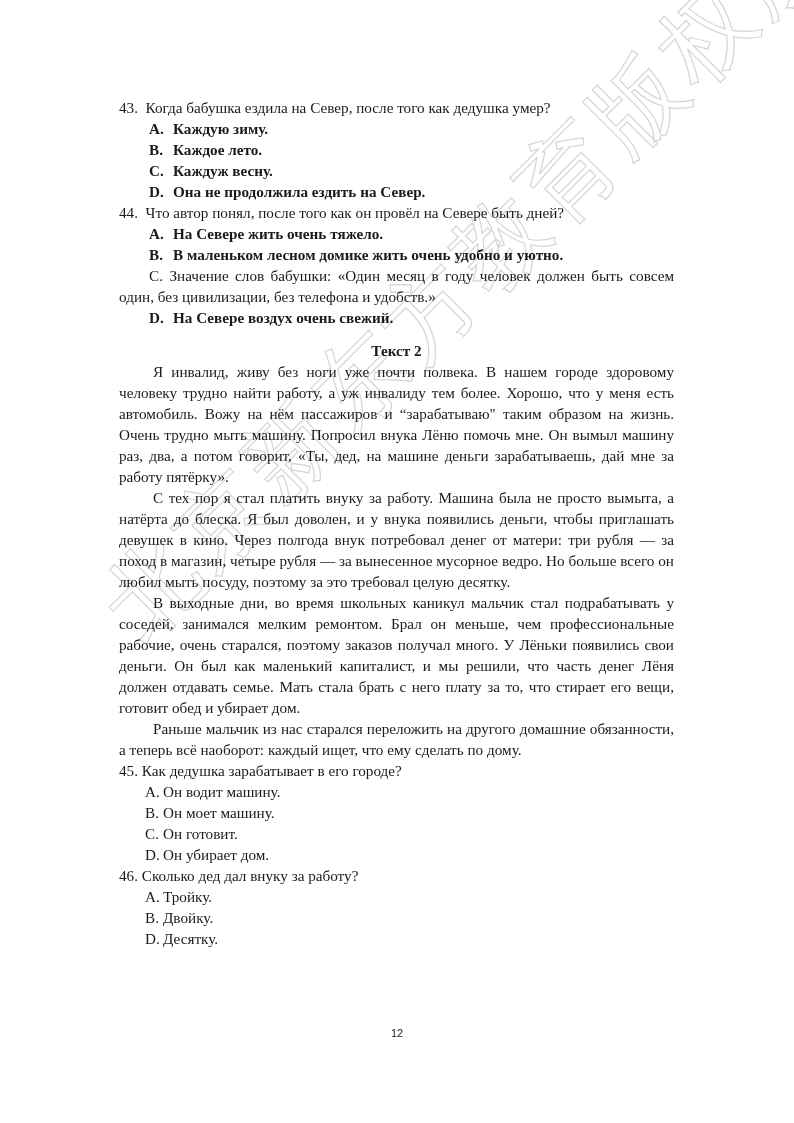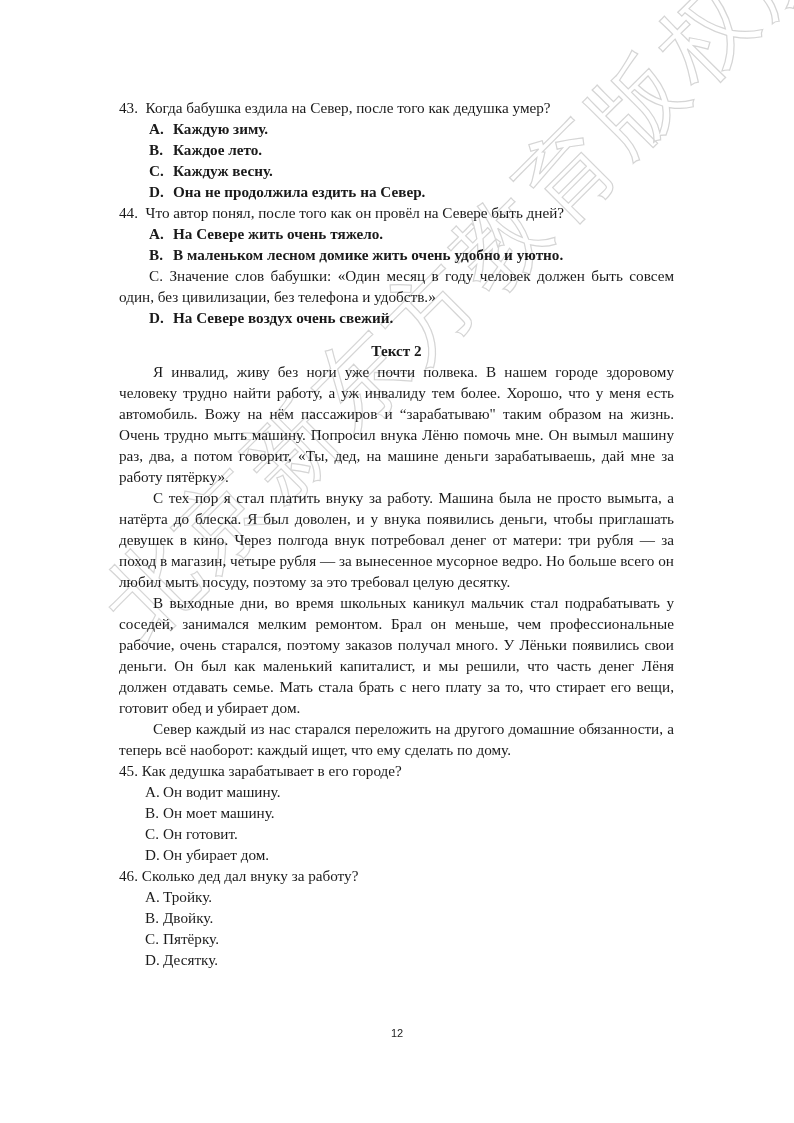--- a/index.html
+++ b/index.html
@@ -56,39 +56,38 @@
       <div class="line opt"><span class="lbl">B.</span><span>В маленьком лесном домике жить очень удобно и уютно.</span></div>
       <div class="para" style="text-indent:30px;"><span>C.</span> <span>Значение слов бабушки: «Один месяц в году человек должен быть совсем один, без цивилизации, без телефона и удобств.»</span></div>
       <div class="line opt"><span class="lbl">D.</span><span>На Севере воздух очень свежий.</span></div>
     </div>
 
     <div class="title">Текст 2</div>
 
     <div class="para" style="text-indent:34px;">Я инвалид, живу без ноги уже почти полвека. В нашем городе здоровому человеку трудно найти работу, а уж инвалиду тем более. Хорошо, что у меня есть автомобиль. Вожу на нём пассажиров и “зарабатываю" таким образом на жизнь. Очень трудно мыть машину. Попросил внука Лёню помочь мне. Он вымыл машину раз, два, а потом говорит, «Ты, дед, на машине деньги зарабатываешь, дай мне за работу пятёрку».</div>
     <div class="para" style="text-indent:34px;">С тех пор я стал платить внуку за работу. Машина была не просто вымыта, а натёрта до блеска. Я был доволен, и у внука появились деньги, чтобы приглашать девушек в кино. Через полгода внук потребовал денег от матери: три рубля — за поход в магазин, четыре рубля — за вынесенное мусорное ведро. Но больше всего он любил мыть посуду, поэтому за это требовал целую десятку.</div>
     <div class="para" style="text-indent:34px;">В выходные дни, во время школьных каникул мальчик стал подрабатывать у соседей, занимался мелким ремонтом. Брал он меньше, чем профессиональные рабочие, очень старался, поэтому заказов получал много. У Лёньки появились свои деньги. Он был как маленький капиталист, и мы решили, что часть денег Лёня должен отдавать семье. Мать стала брать с него плату за то, что стирает его вещи, готовит обед и убирает дом.</div>
-    <div class="para" style="text-indent:34px;">Север каждый из нас старался переложить на другого домашние обязанности, а теперь всё наоборот: каждый ищет, что ему сделать по дому.</div>
+    <div class="para" style="text-indent:34px;">Раньше мальчик из нас старался переложить на другого домашние обязанности, а теперь всё наоборот: каждый ищет, что ему сделать по дому.</div>
 
     <div>
       <div class="line q">
         <span>45.</span> <span>Как дедушка зарабатывает в его городе?</span>
       </div>
       <div class="line opt2"><span class="lbl">A.</span><span>Он водит машину.</span></div>
       <div class="line opt2"><span class="lbl">B.</span><span>Он моет машину.</span></div>
       <div class="line opt2"><span class="lbl">C.</span><span>Он готовит.</span></div>
       <div class="line opt2"><span class="lbl">D.</span><span>Он убирает дом.</span></div>
     </div>
 
     <div>
       <div class="line q">
         <span>46.</span> <span>Сколько дед дал внуку за работу?</span>
       </div>
       <div class="line opt2"><span class="lbl">A.</span><span>Тройку.</span></div>
       <div class="line opt2"><span class="lbl">B.</span><span>Двойку.</span></div>
-      <div class="line opt2"><span class="lbl">C.</span><span>Пятёрку.</span></div>
       <div class="line opt2"><span class="lbl">D.</span><span>Десятку.</span></div>
     </div>
 
 
   </div>
 
   <div class="pagenum">12</div>
 </div>
 
 </body></html>

